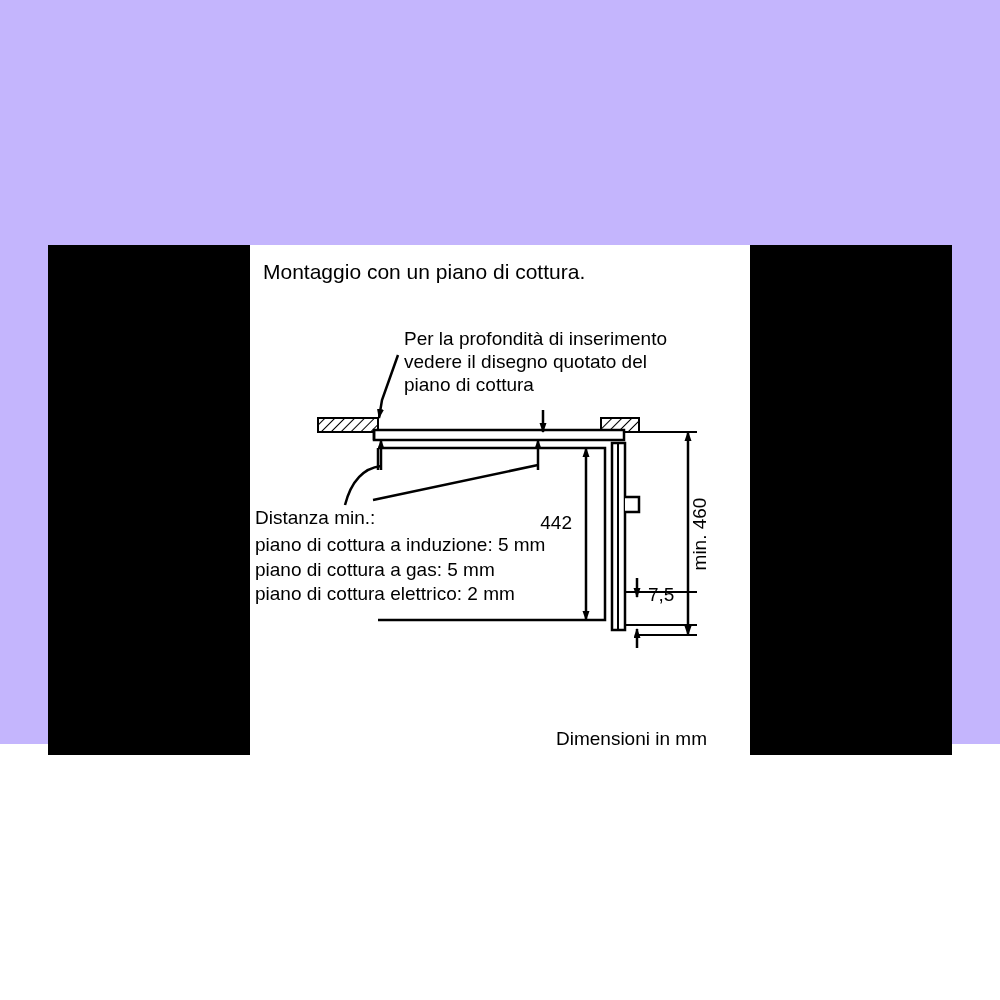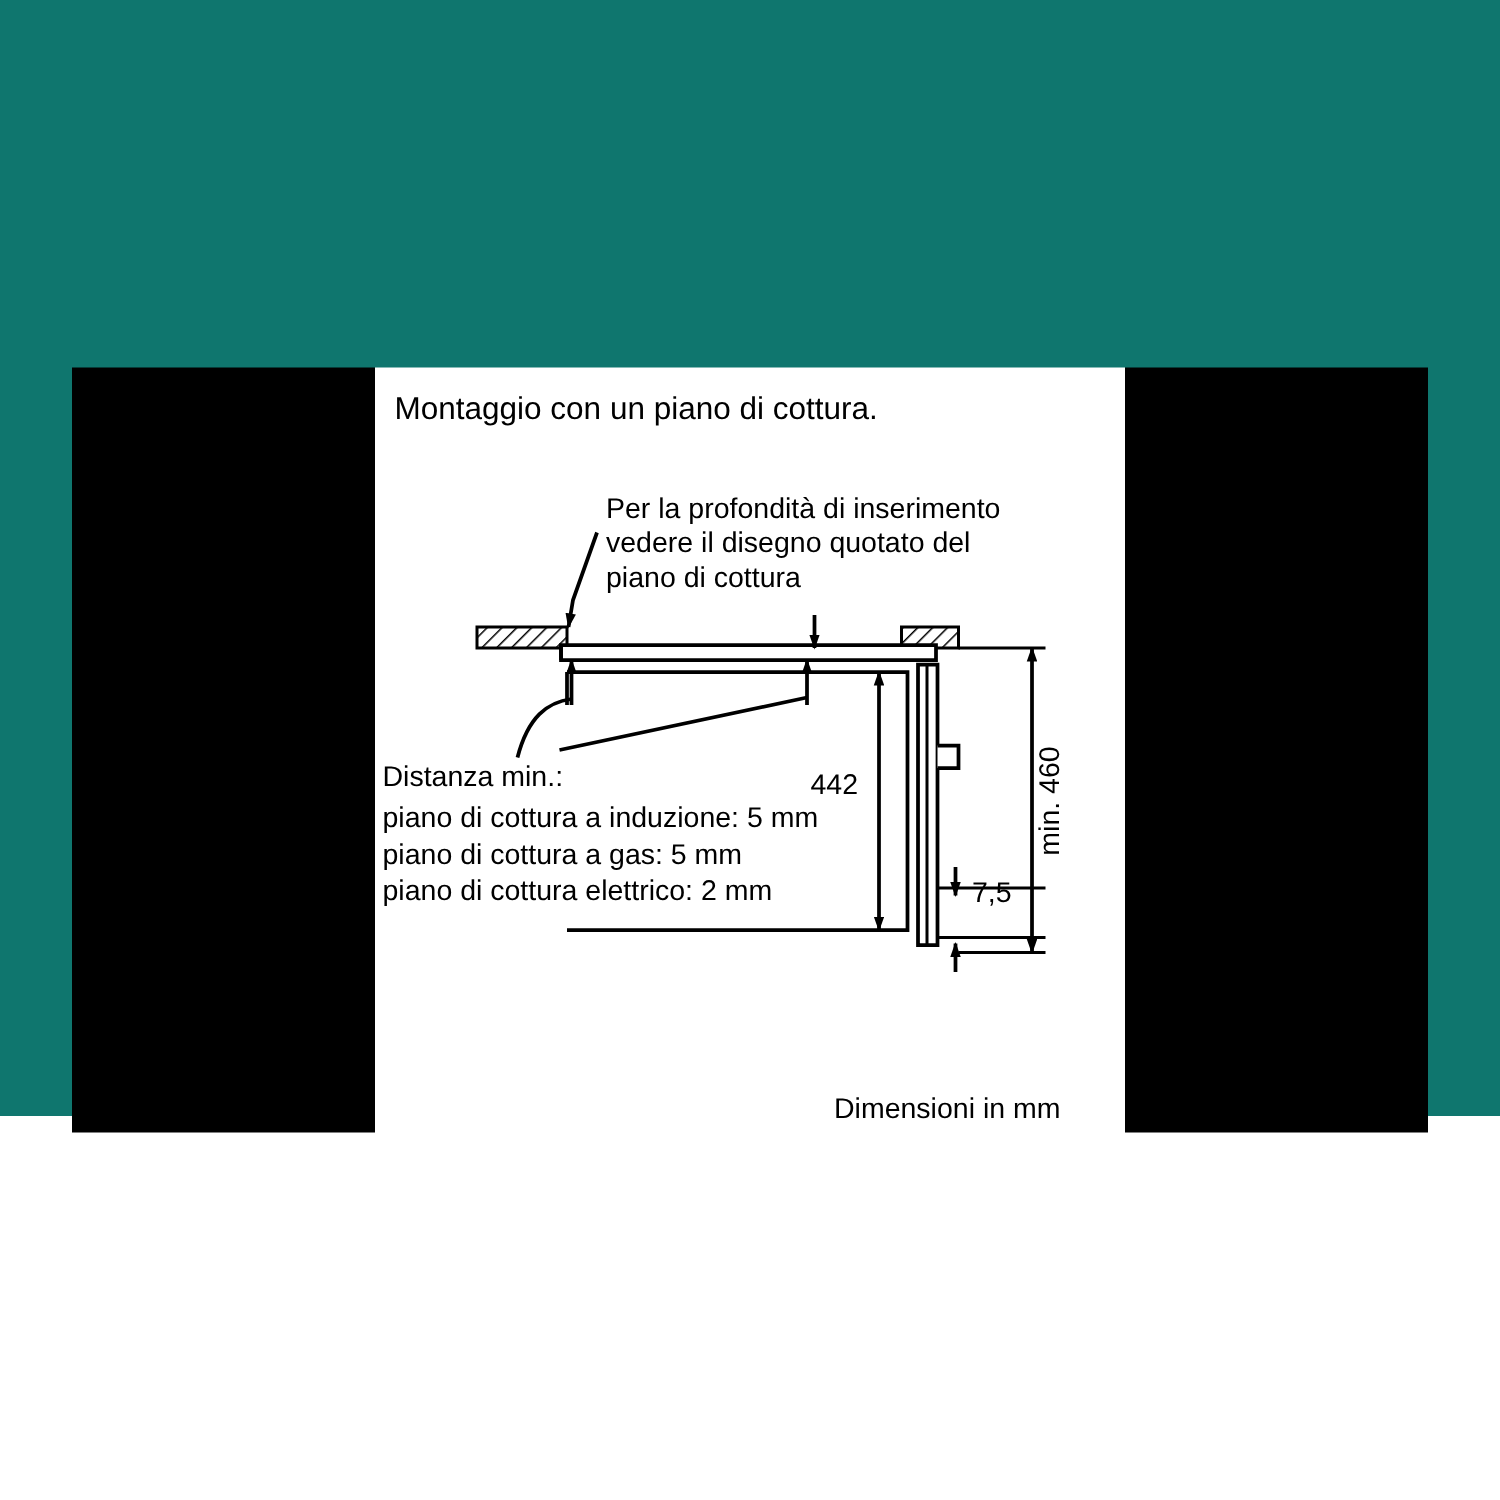--- a/index.html
+++ b/index.html
@@ -10,21 +10,21 @@
   body {
     width: 1000px;
     height: 1000px;
     font-family: "Liberation Sans", sans-serif;
     overflow: hidden;
   }
   .page {
     position: relative;
     width: 1000px;
     height: 744px;
-    background: #0f766e;
+    background: #c4b5fd;
   }
   
   .bar {
     position: absolute;
     background: #000000;
   }
   .bar-left  { left: 48px;  top: 245px; width: 202px; height: 510px; }
   .bar-right { left: 750px; top: 245px; width: 202px; height: 510px; }
 
   

